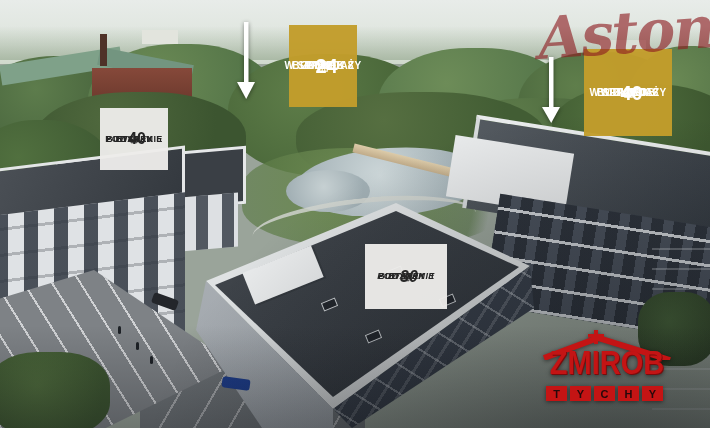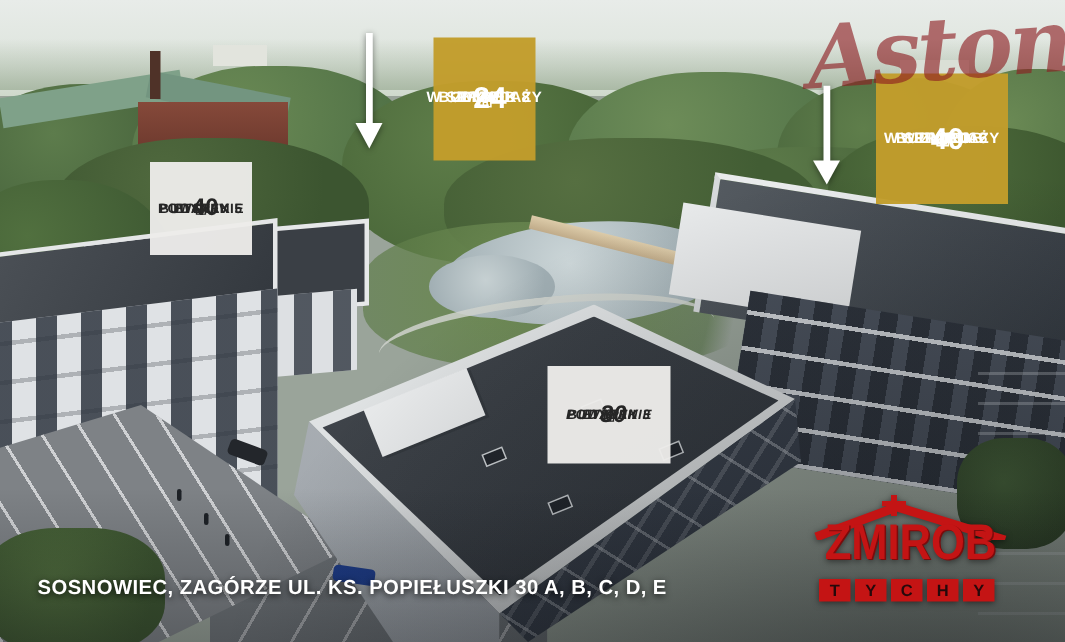--- a/index.html
+++ b/index.html
@@ -288,21 +288,20 @@
     <svg viewBox="0 0 20 67">
         <rect x="8" y="0" width="4.5" height="52" fill="#ffffff"></rect>
         <polygon points="1,50 19,50 10.2,66" fill="#ffffff"></polygon>
       </svg>
   </div>
 
   <div id="watermark">
     <div class="wm-brand">Aston</div>
   </div>
 
-  <div id="estate-address">SOSNOWIEC, ZAGÓRZE UL. KS. POPIEŁUSZKI 30 A, B, C, D, E</div>
 
   <div id="developer-logo">
     <svg class="dev-roof" viewBox="0 0 134 30">
       <polyline points="4,28 58,8 130,30" fill="none" stroke="#c41414" stroke-width="6"></polyline>
       <rect x="54" y="0" width="4" height="14" fill="#c41414"></rect>
       <rect x="48" y="4" width="16" height="3.5" fill="#c41414"></rect>
     </svg>
     <div class="dev-name">ZMIROB</div>
     <div class="dev-city">
       <span>T</span>

